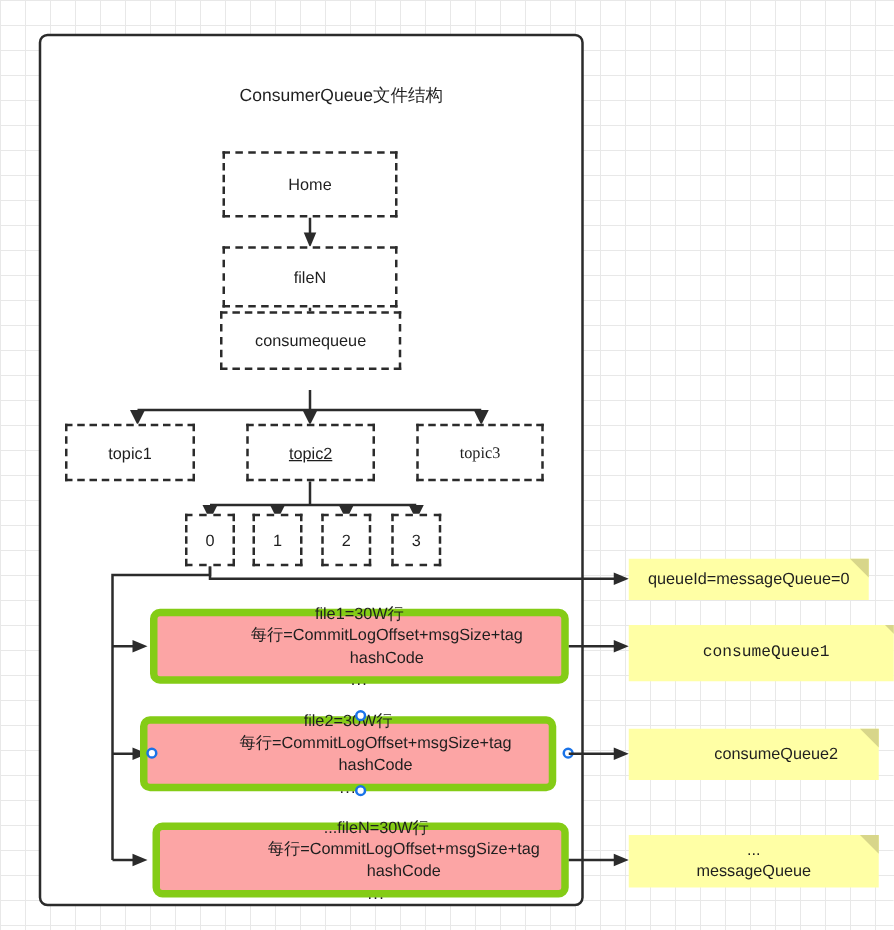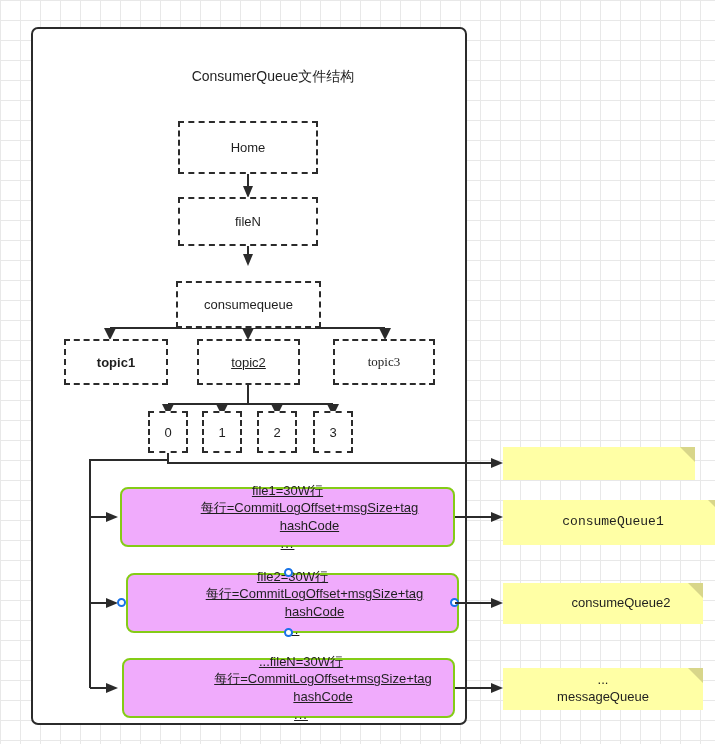--- a/index.html
+++ b/index.html
@@ -52,28 +52,27 @@
     color: #1f1f1f;
   }
 
   .dashed-box {
     background: #ffffff;
     border: 2px dashed #2b2b2b;
     font-size: 13px;
   }
 
   .file-box {
-    background: #f0abfc;
-    border: 2px solid #84cc16;
+    background: #fca5a5;
+    border: 6px solid #84cc16;
     border-radius: 8px;
     font-size: 13px;
     line-height: 1.35;
     flex-direction: column;
     padding: 4px 6px;
-    text-decoration: underline;
   }
   .file-box .line-mid { font-size: 13px; margin-left: 44px; }
   .file-box .line-dots { font-size: 13px; letter-spacing: 1px; }
 
   
   .sticky-note {
     position: absolute;
     box-sizing: border-box;
     background: #ffffa5;
     font-size: 13px;
@@ -175,25 +174,25 @@
 </svg>
 
 <div class="node dashed-box" style="left:178px; top:121px; width:140px; height:53px;">
   <span>Home</span>
 </div>
 
 <div class="node dashed-box" style="left:178px; top:197px; width:140px; height:49px;">
   <span>fileN</span>
 </div>
 
-<div class="node dashed-box" style="left:176px; top:281px; width:145px; height:47px;">
+<div class="node dashed-box" style="left:176px; top:249px; width:145px; height:47px;">
   <span>consumequeue</span>
 </div>
 
-<div class="node dashed-box" style="left:64px; top:339px; width:104px; height:46px;font-weight:bold;">
+<div class="node dashed-box" style="left:52px; top:339px; width:104px; height:46px;">
   <span>topic1</span>
 </div>
 
 <div class="node dashed-box" style="left:197px; top:339px; width:103px; height:46px;text-decoration:underline;">
   <span>topic2</span>
 </div>
 
 <div class="node dashed-box" style="left:333px; top:339px; width:102px; height:46px;font-family:Liberation Serif, serif;">
   <span>topic3</span>
 </div>
@@ -213,21 +212,21 @@
 <div class="node dashed-box" style="left:313px; top:411px; width:40px; height:42px;">
   <span>3</span>
 </div>
 
 <div class="node file-box" style="left:120px; top:487px; width:335px; height:60px;">
   <span class="line-top">file1=30W行</span>
   <span class="line-mid">每行=CommitLogOffset+msgSize+tag hashCode</span>
   <span class="line-dots">...</span>
 </div>
 
-<div class="node file-box" style="left:126px; top:573px; width:333px; height:60px;">
+<div class="node file-box" style="left:112px; top:573px; width:333px; height:60px;">
   <span class="line-top">file2=30W行</span>
   <span class="line-mid">每行=CommitLogOffset+msgSize+tag hashCode</span>
   <span class="line-dots">...</span>
 </div>
 
 <div class="node file-box" style="left:122px; top:658px; width:333px; height:60px;padding-left:31px;">
   <span class="line-top">...fileN=30W行</span>
   <span class="line-mid">每行=CommitLogOffset+msgSize+tag hashCode</span>
   <span class="line-dots">...</span>
 </div>
@@ -243,20 +242,21 @@
 
   <path class="conn-line" d="M455,603 L495,603"></path>
   <polygon class="conn-arrow" points="503,603 491,598 491,608"></polygon>
 
   <path class="conn-line" d="M455,688 L495,688"></path>
   <polygon class="conn-arrow" points="503,688 491,683 491,693"></polygon>
 </svg>
 
 <div class="sticky-note" style="left:503px; top:447px; width:192px; height:33px;">
   <span class="fold"></span>
+  <span>queueId=messageQueue=0</span>
 </div>
 
 <div class="sticky-note" style="left:503px; top:500px; width:220px; height:45px;font-family:Liberation Mono, monospace;">
   <span class="fold"></span>
   <span>consumeQueue1</span>
 </div>
 
 <div class="sticky-note" style="left:503px; top:583px; width:200px; height:41px;padding-left:36px;">
   <span class="fold"></span>
   <span>consumeQueue2</span>

